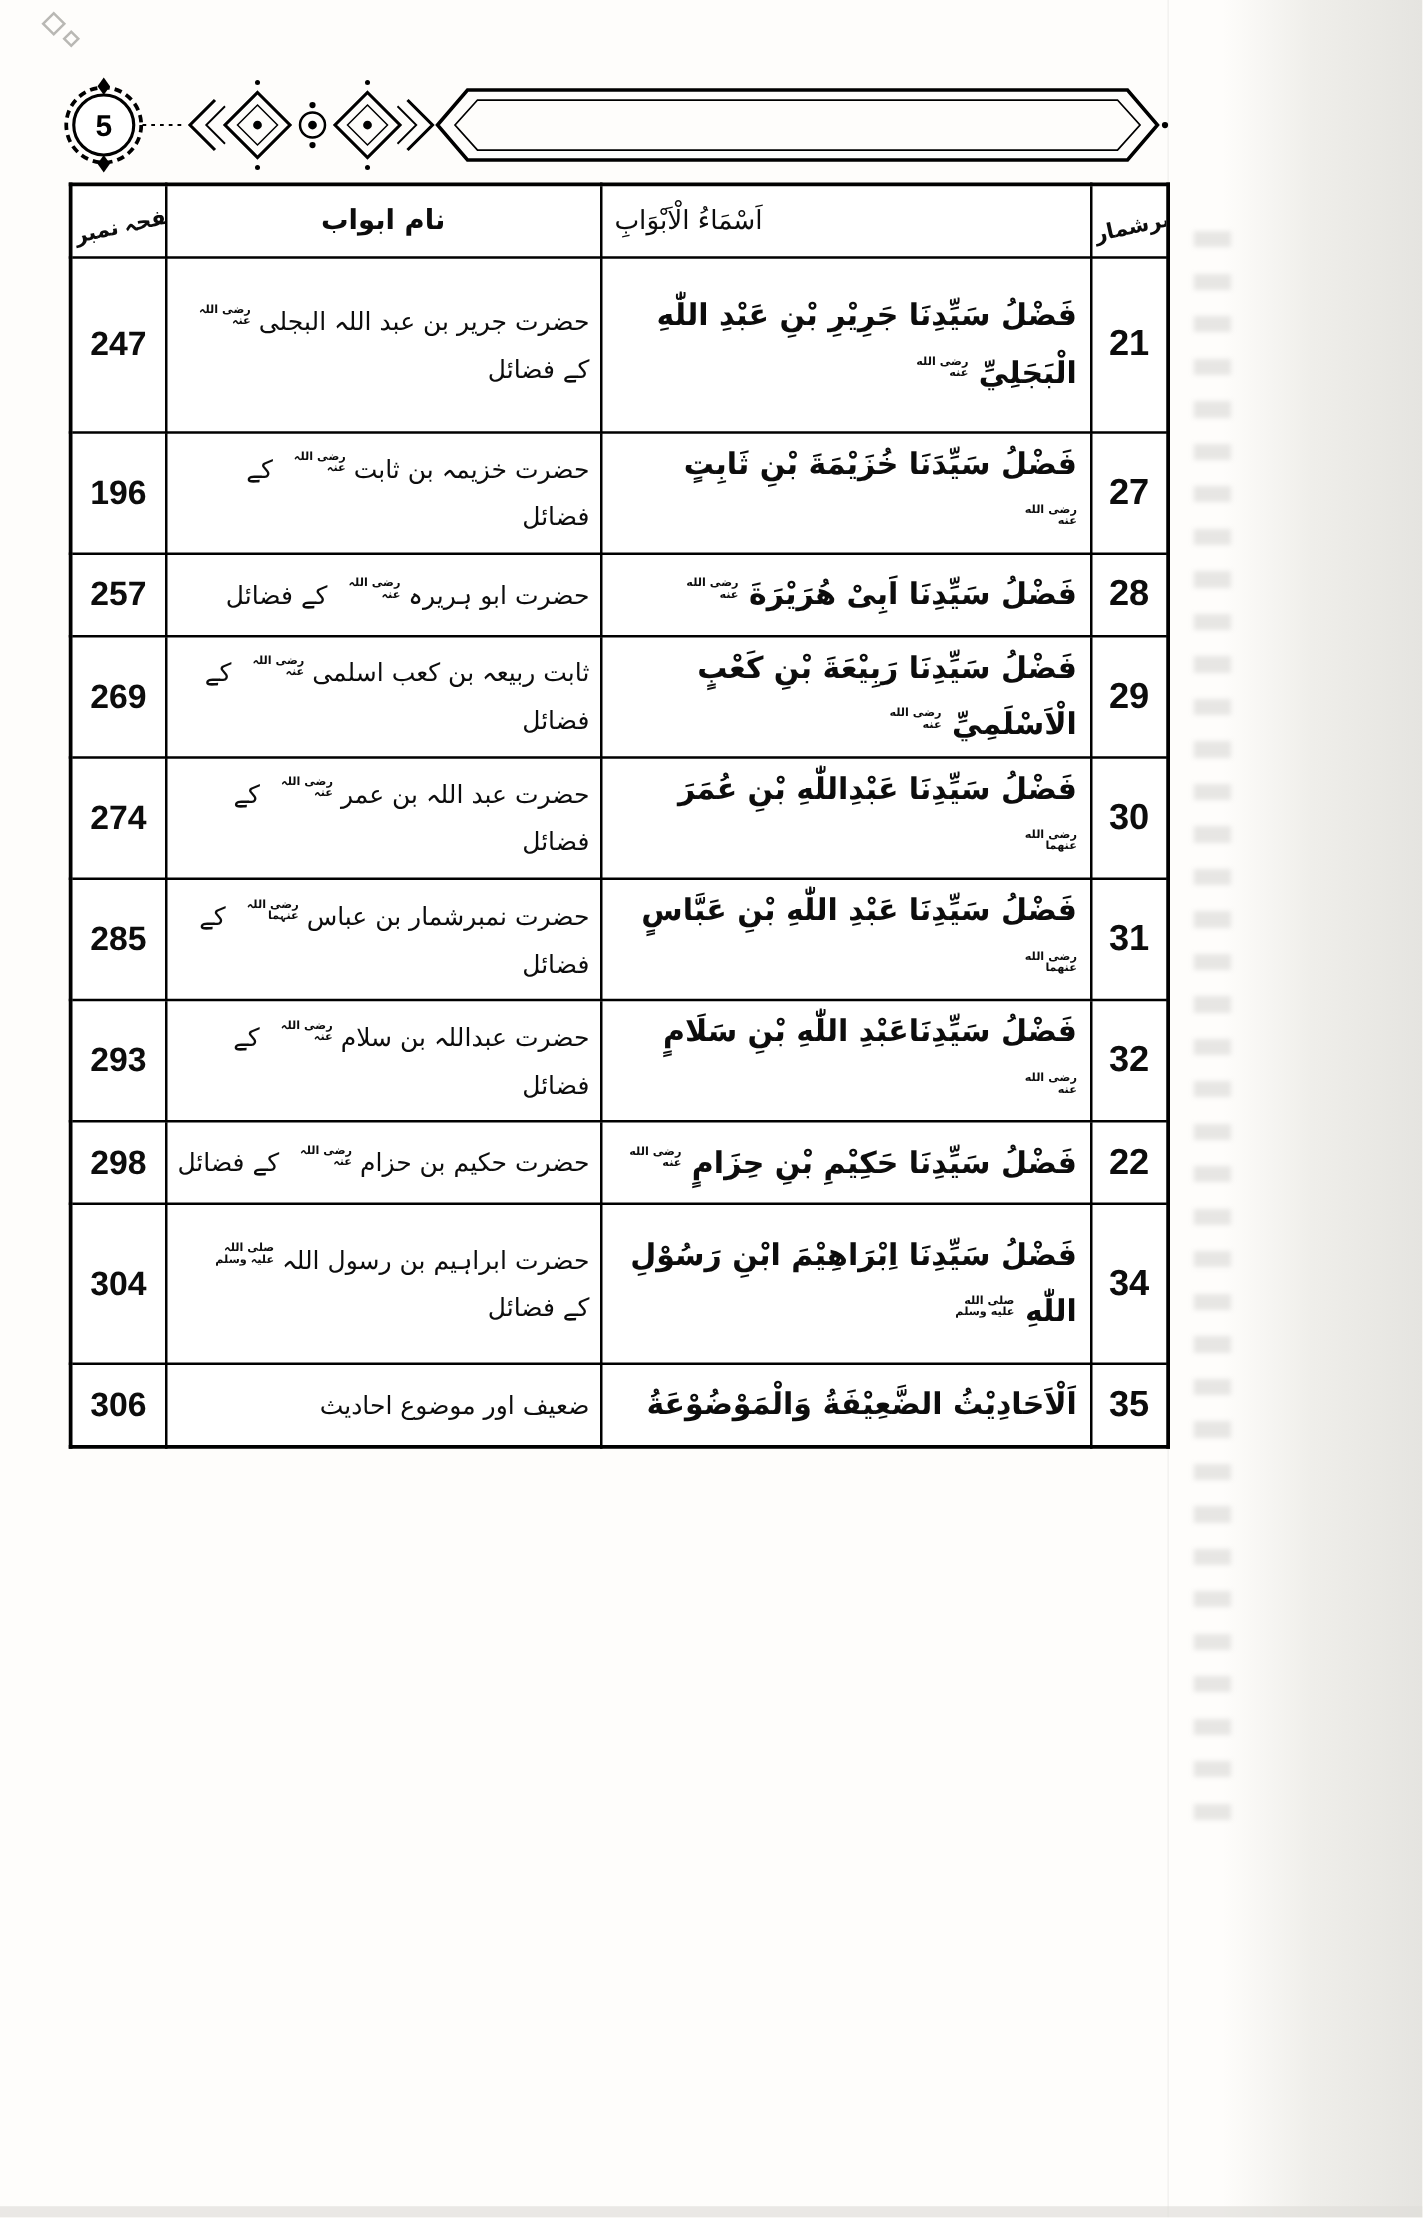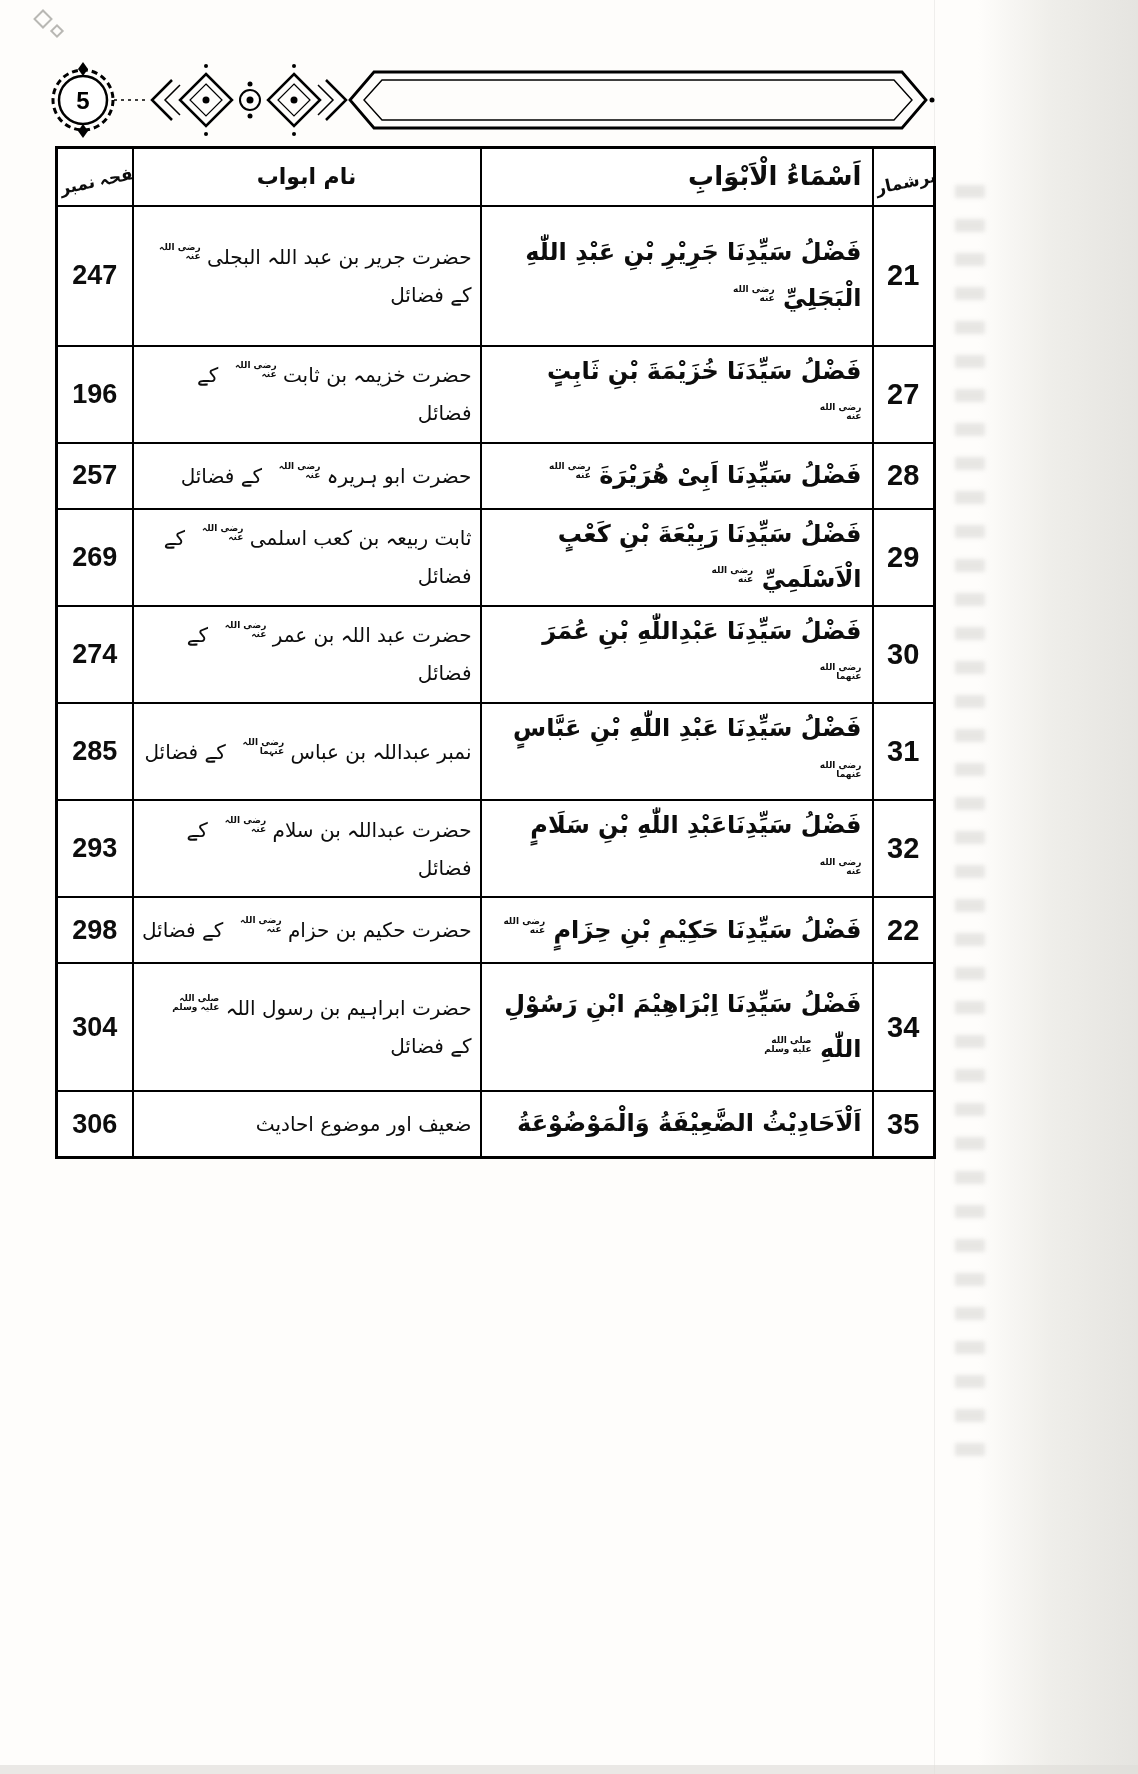--- a/index.html
+++ b/index.html
@@ -44,21 +44,21 @@
     font-family:"Liberation Sans","DejaVu Sans",sans-serif;
     font-weight:bold;font-size:29px;}
   .c-arabic{width:392px;text-align:right;direction:rtl;
     font-size:24px;font-weight:700;line-height:1.9;padding:2px 10px;}
   .c-urdu{width:348px;text-align:right;direction:rtl;
     font-size:20px;font-weight:500;line-height:1.9;padding:2px 8px;}
   .c-page{width:76px;text-align:center;direction:ltr;
     font-family:"Liberation Sans","DejaVu Sans",sans-serif;
     font-weight:bold;font-size:27px;}
 
-  th.c-arabic{font-size:26px;font-weight:700;text-align:right;}
+  th.c-arabic{font-size:21px;font-weight:400;text-align:left;}
   th.c-urdu{font-size:22px;font-weight:700;text-align:center;}
   th .slant{display:inline-block;transform:rotate(-12deg);
     font-size:17px;font-weight:700;white-space:nowrap;direction:rtl;}
 
   .hon{display:inline-block;font-size:9px;font-weight:700;line-height:1;
     letter-spacing:-.5px;transform:translateY(-5px);max-width:52px;}
 </style>
 </head>
 <body>
 
@@ -158,21 +158,21 @@
   <tr class="r">
     <td class="c-serial">30</td>
     <td class="c-arabic" lang="ar"><span>فَضْلُ سَيِّدِنَا عَبْدِاللّٰهِ بْنِ عُمَرَ</span> <span class="hon">رضى الله عنهما</span></td>
     <td class="c-urdu" lang="ur"><span>حضرت عبد اللہ بن عمر</span> <span class="hon">رضی اللہ عنہ</span> <span>کے فضائل</span></td>
     <td class="c-page">274</td>
   </tr>
 
   <tr class="r">
     <td class="c-serial">31</td>
     <td class="c-arabic" lang="ar"><span>فَضْلُ سَيِّدِنَا عَبْدِ اللّٰهِ بْنِ عَبَّاسٍ</span> <span class="hon">رضى الله عنهما</span></td>
-    <td class="c-urdu" lang="ur"><span>نمبر عبداللہ بن عباس</span> <span class="hon">رضی اللہ عنہما</span> <span>کے فضائل</span></td>
+    <td class="c-urdu" lang="ur"><span>حضرت نمبرشمار بن عباس</span> <span class="hon">رضی اللہ عنہما</span> <span>کے فضائل</span></td>
     <td class="c-page">285</td>
   </tr>
 
   <tr class="r">
     <td class="c-serial">32</td>
     <td class="c-arabic" lang="ar"><span>فَضْلُ سَيِّدِنَاعَبْدِ اللّٰهِ بْنِ سَلَامٍ</span> <span class="hon">رضى الله عنه</span></td>
     <td class="c-urdu" lang="ur"><span>حضرت عبداللہ بن سلام</span> <span class="hon">رضی اللہ عنہ</span> <span>کے فضائل</span></td>
     <td class="c-page">293</td>
   </tr>
 

